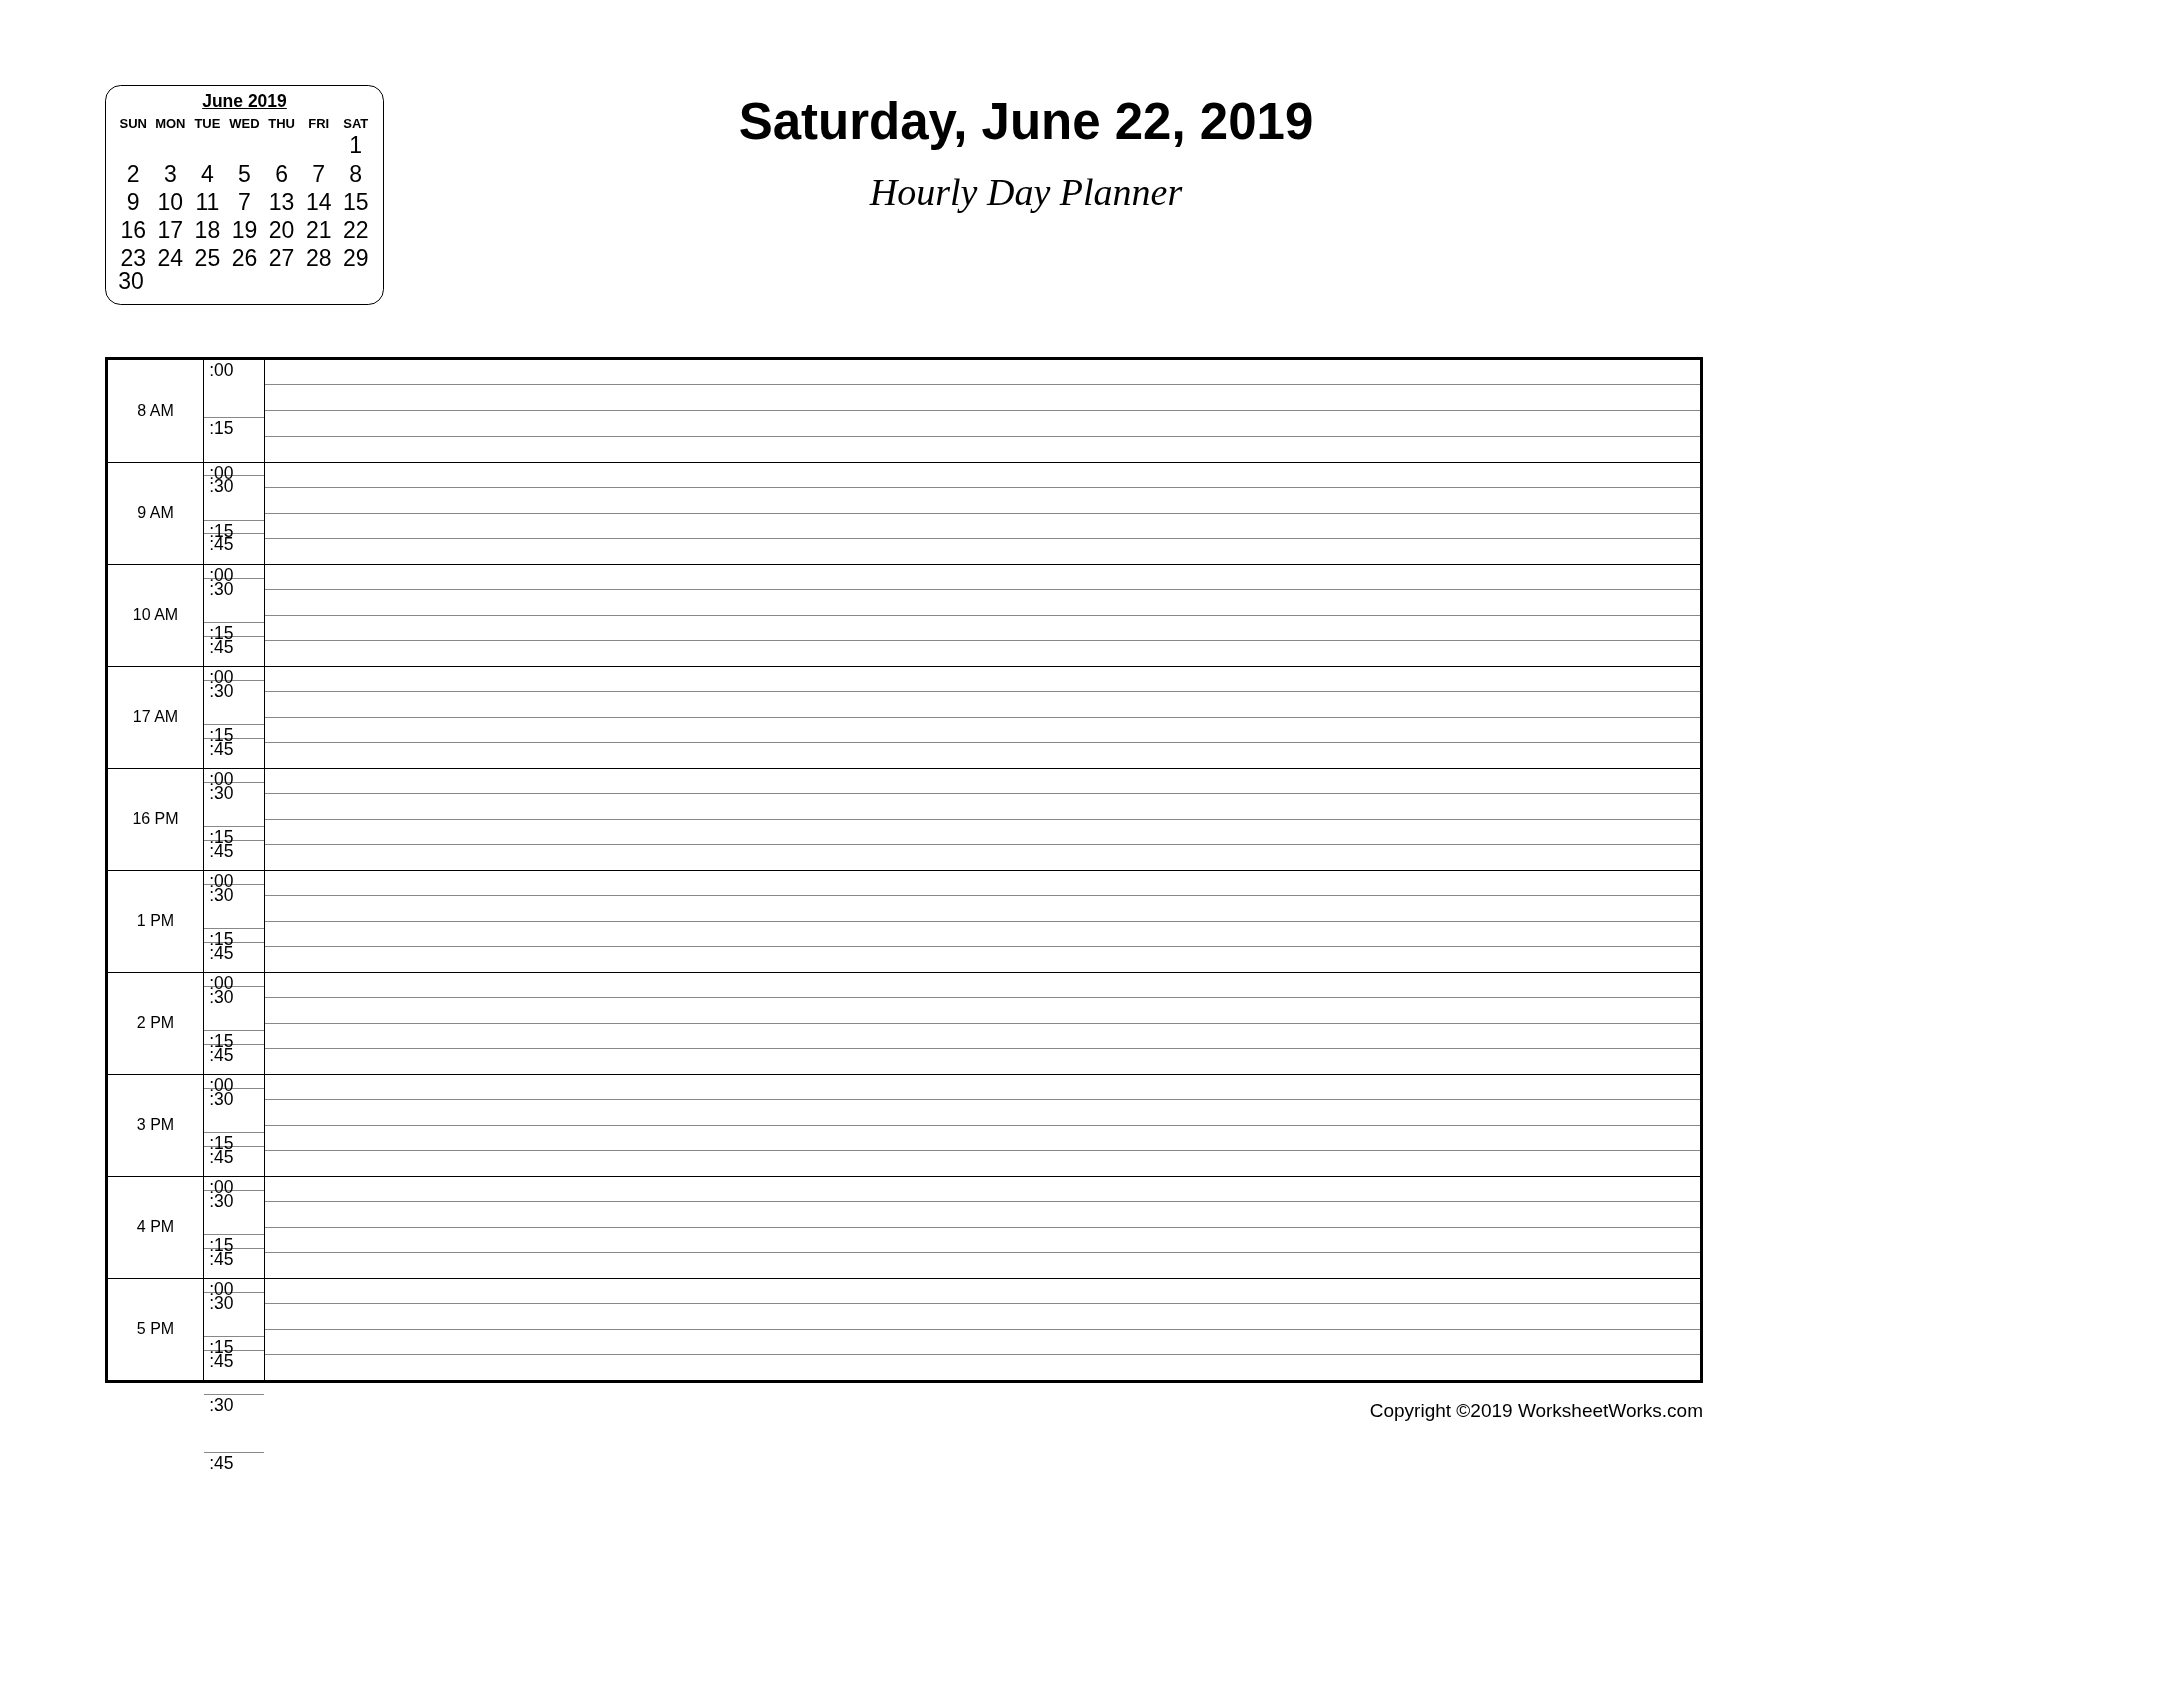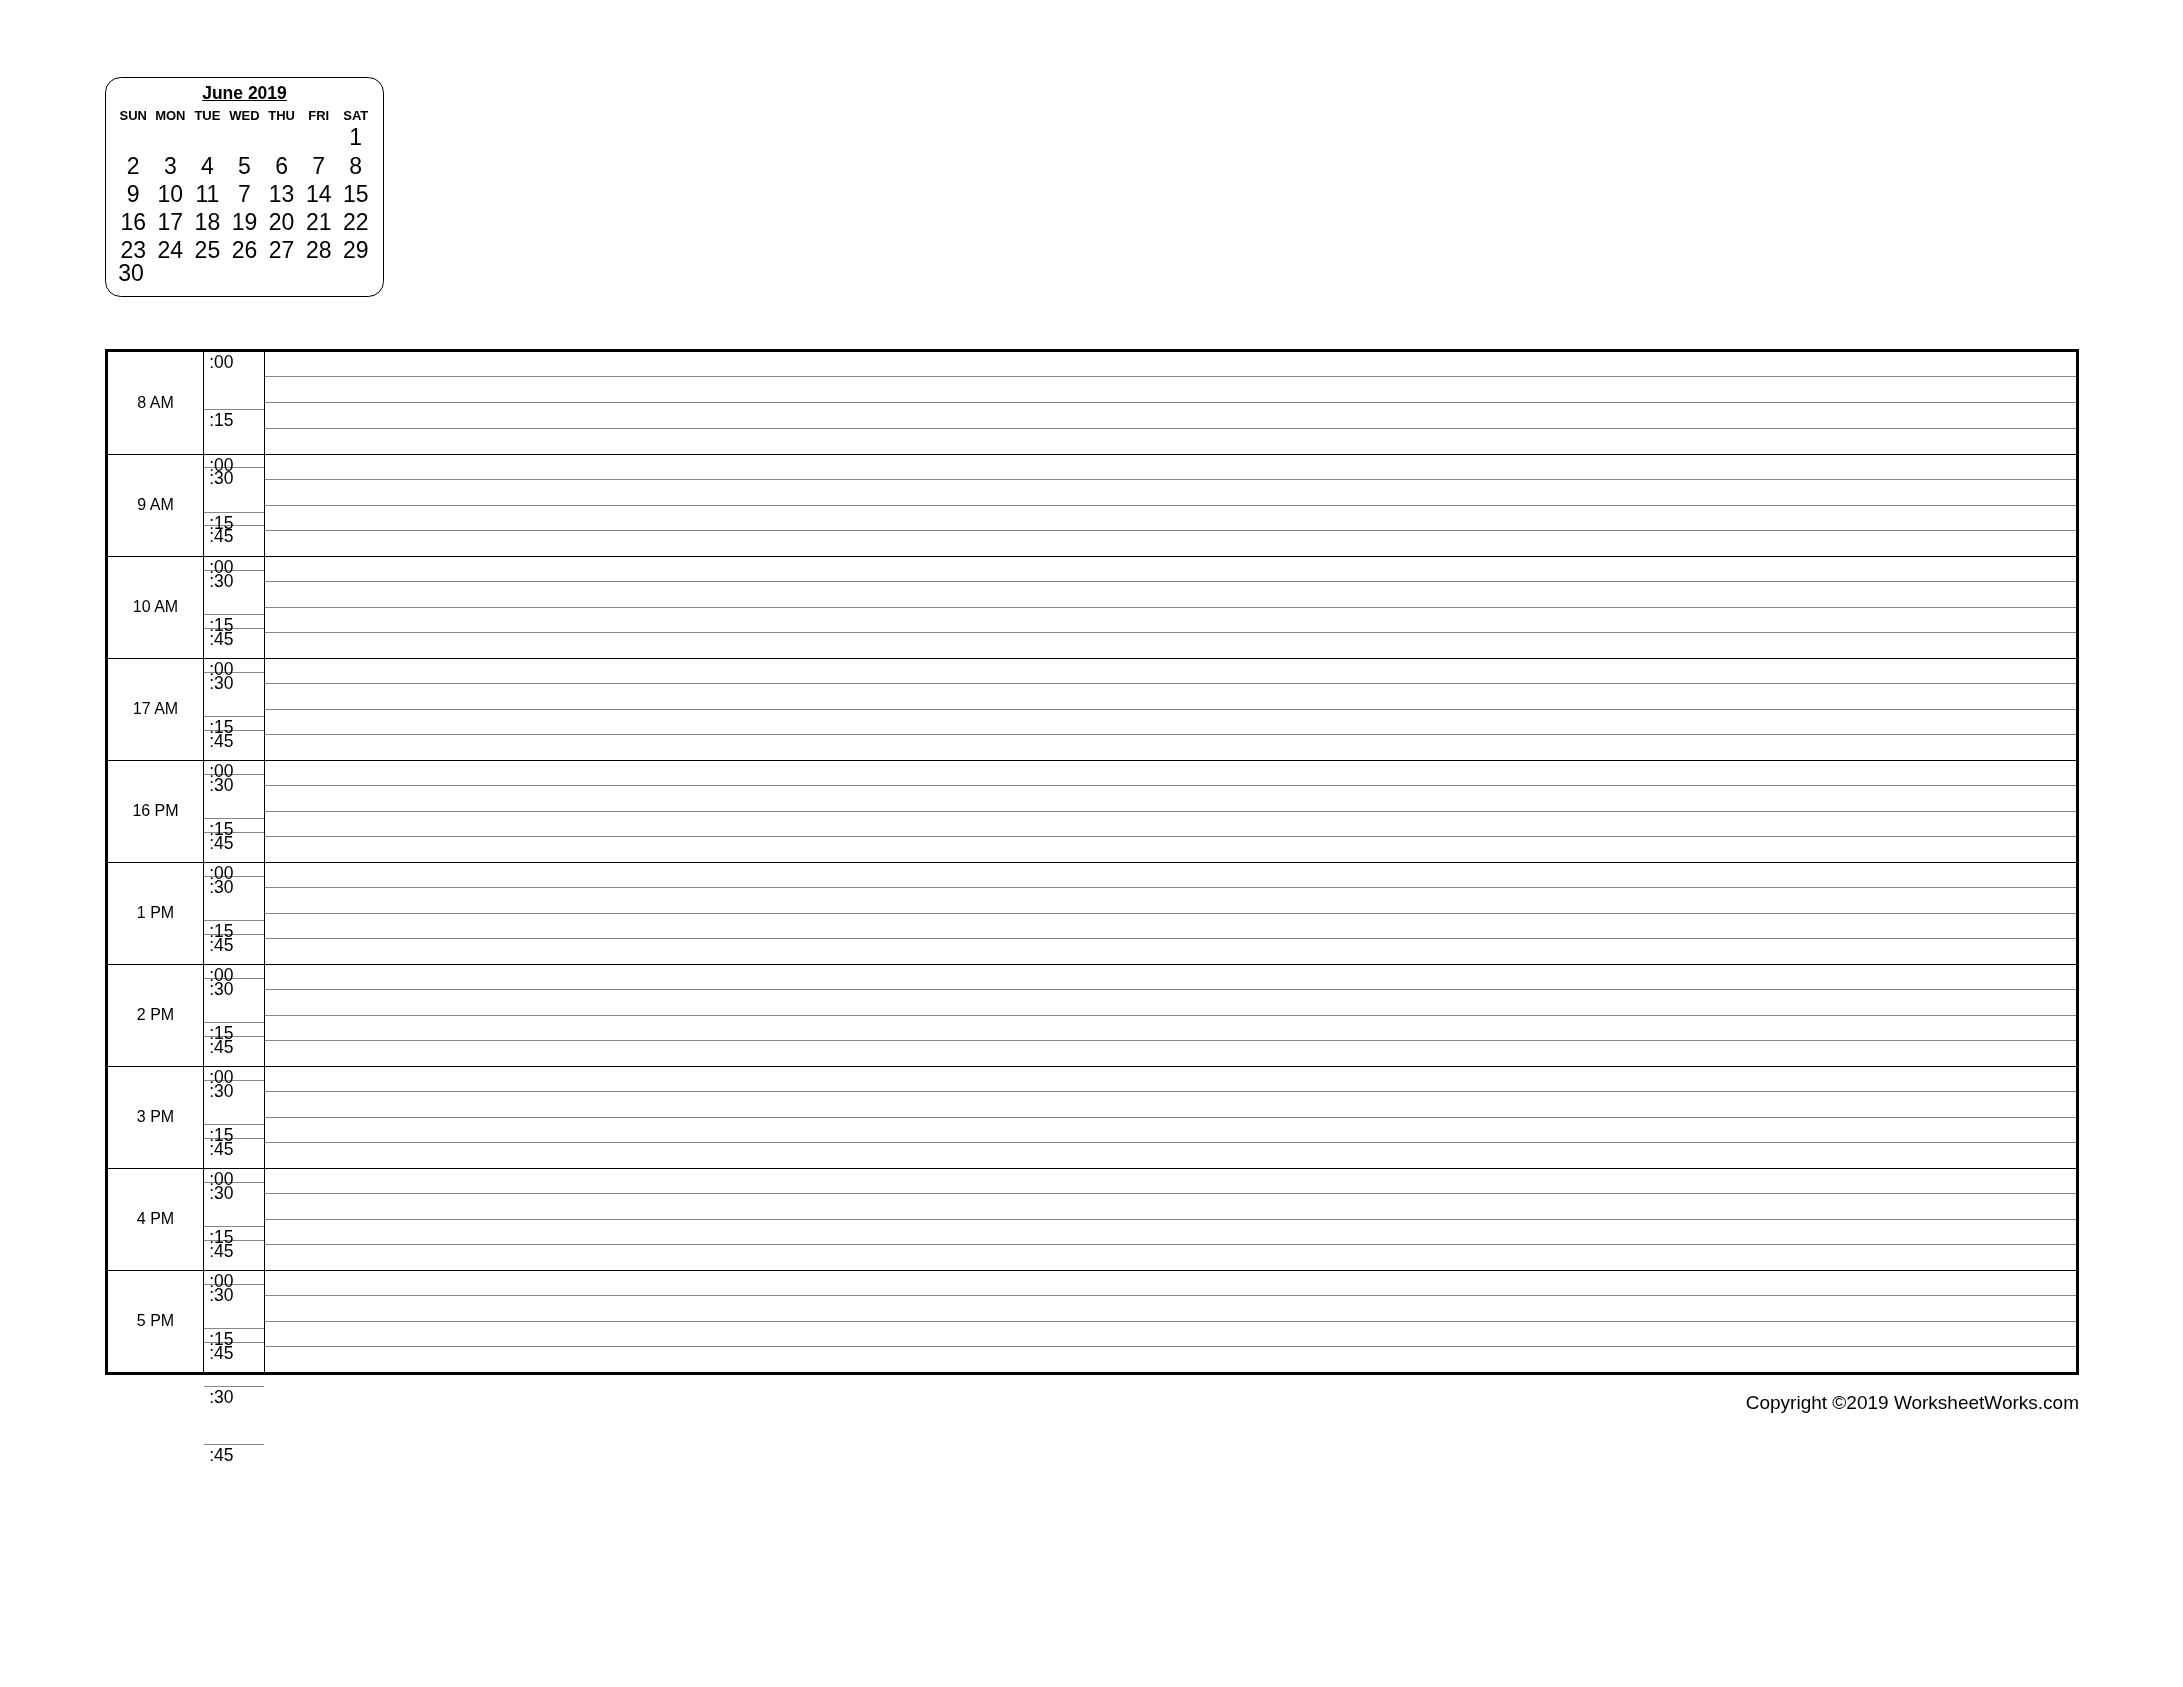--- a/index.html
+++ b/index.html
@@ -9,22 +9,22 @@
     background: #ffffff;
     font-family: Arial, Helvetica, sans-serif;
     color: #000;
     width: 2184px;
     height: 1687px;
     position: relative;
   }
   .page {
     position: absolute;
     left: 105px;
-    top: 84px;
-    width: 1974px;
+    top: 92px;
+    width: 1598px;
   }
   .header-row {
     display: flex;
     align-items: flex-start;
     margin-bottom: 52px;
   }
   .mini-cal {
     border: 1.7px solid #000;
     border-radius: 15.7px;
     width: 279px;
@@ -180,20 +180,24 @@
           <div class="mini-cal-day">24</div>
           <div class="mini-cal-day">25</div>
           <div class="mini-cal-day">26</div>
           <div class="mini-cal-day">27</div>
           <div class="mini-cal-day">28</div>
           <div class="mini-cal-day">29</div>
         </div>
       <div class="mini-overflow">30</div>
     </div>
 
+    <div class="title-block">
+      <div class="main-date">Saturday, June 22, 2019</div>
+      <div class="subtitle">Hourly Day Planner</div>
+    </div>
 
   </div>
 
   <div class="planner" id="planner">
       <div class="hour-block">
         <div class="hour-label">8 AM</div>
         <div class="minutes-col">
           <div class="minute-label">:00</div>
           <div class="minute-label">:15</div>
           <div class="minute-label">:30</div>

